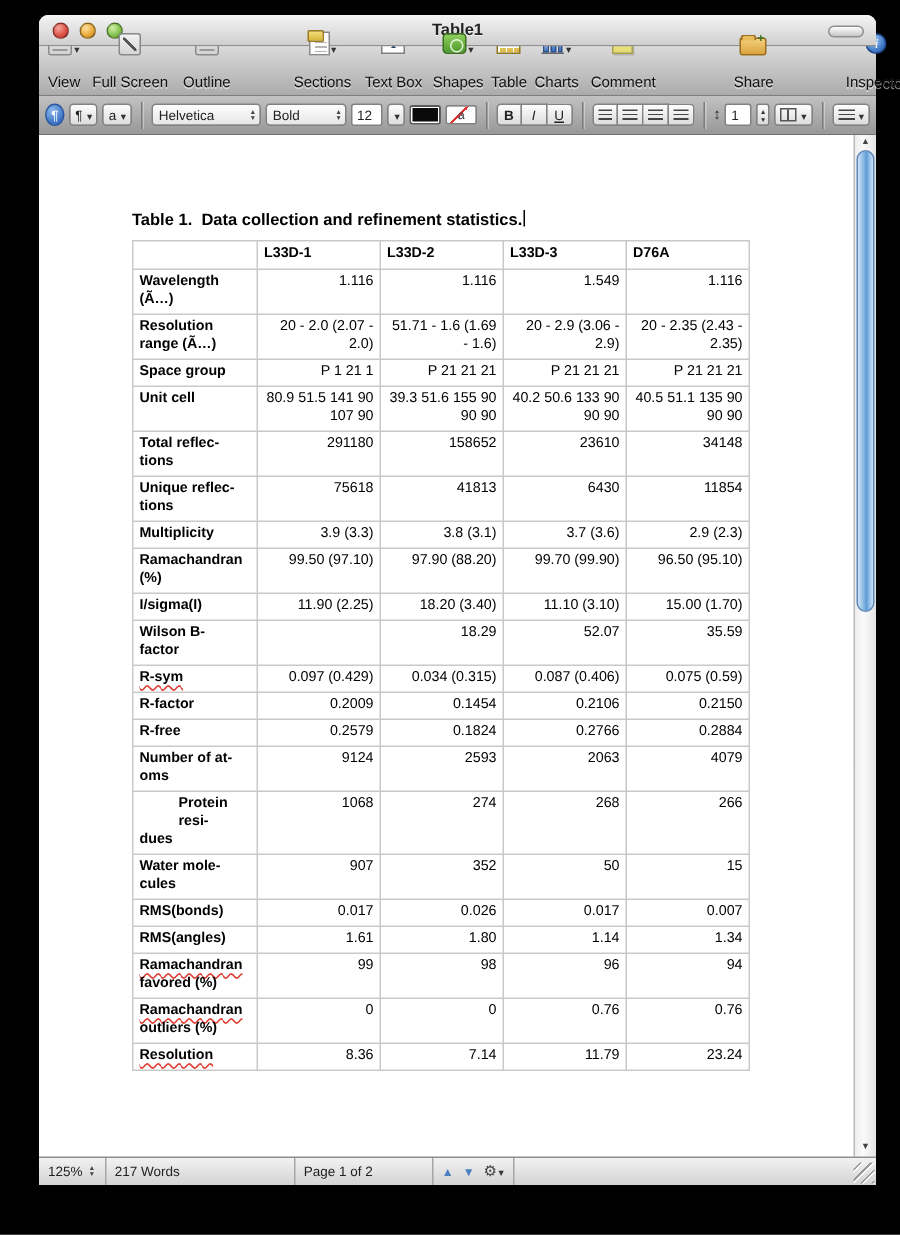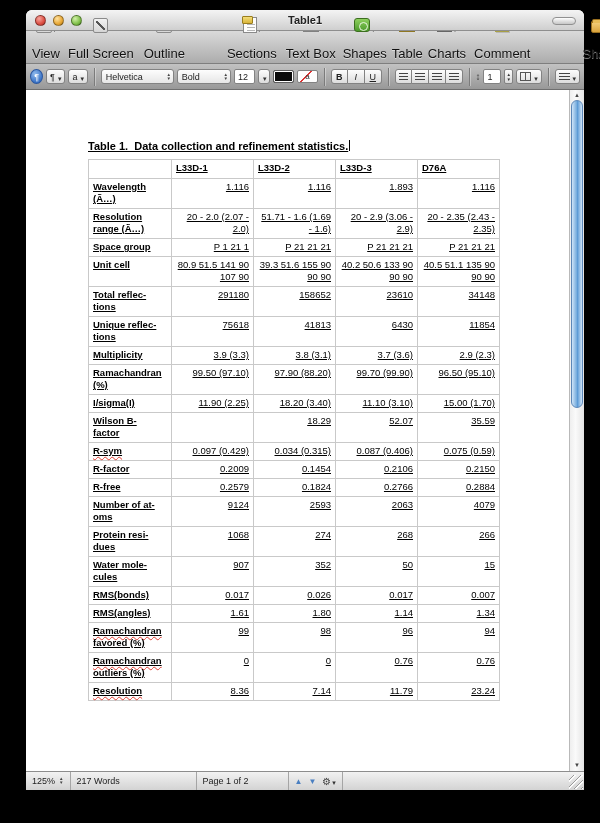--- a/index.html
+++ b/index.html
@@ -13,21 +13,21 @@
   .light { width:11px; height:11px; border-radius:50%; border:1px solid rgba(0,0,0,.35); }
   .light.red { background:radial-gradient(circle at 35% 30%, #f6a59d, #dd4f43 60%, #a33027); }
   .light.yellow { background:radial-gradient(circle at 35% 30%, #ffe2a0, #e8a735 60%, #a8751a); }
   .light.green { background:radial-gradient(circle at 35% 30%, #d2f0a8, #7fc049 60%, #4c7f22); }
   .pill { position:absolute; right:8px; top:7px; width:24px; height:8px; border-radius:4px; background:linear-gradient(#fefefe,#c6c6c6); border:1px solid #909090; }
 
   
   .toolbar { height:33px; background:linear-gradient(#dadada,#acacac); border-bottom:1px solid #7e7e7e; display:flex; align-items:flex-end; padding:0 0 2px 0; }
   .tb-item { display:flex; flex-direction:column; align-items:center; cursor:default; }
   .tb-ico { height:18px; display:flex; align-items:center; justify-content:center; }
-  .tb-label { font-size:13px; color:#111; margin-top:12px; white-space:nowrap; text-shadow:0 1px 0 rgba(255,255,255,.5); }
+  .tb-label { font-size:10px; color:#111; margin-top:12px; white-space:nowrap; text-shadow:0 1px 0 rgba(255,255,255,.5); }
   .caret { font-size:7px; color:#333; margin-left:1px; align-self:flex-end; line-height:8px; }
   .ico-doc { width:16px; height:15px; background:linear-gradient(#fdfdfd,#e2e2e2); border:1px solid #8a8a8a; border-radius:2px;
              background-image:repeating-linear-gradient(#9a9a9a 0 1px, transparent 1px 3px); background-size:10px 9px; background-position:2px 4px; background-repeat:no-repeat; }
   .ico-full { width:15px; height:15px; background:linear-gradient(#f2f2f2,#d5d5d5); border:1px solid #8a8a8a; border-radius:2px; position:relative; }
   .ico-full:before { content:""; position:absolute; left:2px; top:2px; right:2px; bottom:2px; background:linear-gradient(45deg, transparent 42%, #555 42% 58%, transparent 58%); }
   .ico-sections { width:14px; height:16px; background:#fdfdfd; border:1px solid #8a8a8a; position:relative;
              background-image:repeating-linear-gradient(#b5b5b5 0 1px, transparent 1px 3px); background-size:8px 8px; background-position:3px 6px; background-repeat:no-repeat; }
   .ico-sections:before { content:""; position:absolute; left:-2px; top:-2px; width:9px; height:6px; background:linear-gradient(#f3dd7a,#d9b53a); border:1px solid #9a7d1d; border-radius:1px; }
   .ico-textbox { width:16px; height:14px; background:#fdfdfd; border:1px solid #808080; display:flex; align-items:center; justify-content:center; font-family:"Liberation Serif",serif; font-size:10px; color:#1c3f66; font-weight:bold; }
   .ico-shapes { width:16px; height:14px; background:linear-gradient(#8fd05e,#4d9a2c); border:1px solid #3c6e1f; border-radius:3px; position:relative; }
@@ -64,21 +64,21 @@
   .seg .fb-btn { border-radius:0; border-left-width:0; width:17px; justify-content:center; }
   .seg .fb-btn:first-child { border-radius:3px 0 0 3px; border-left-width:1px; }
   .seg .fb-btn:last-child { border-radius:0 3px 3px 0; }
   .align-ico { width:11px; height:8px; background:repeating-linear-gradient(#444 0 1px, transparent 1px 3px); }
   .lines-ico { width:11px; height:8px; background:repeating-linear-gradient(#444 0 1px, transparent 1px 3px); }
   .cols-ico { width:11px; height:9px; border:1px solid #555; background:linear-gradient(90deg, transparent 0 4px, #555 4px 5px, transparent 5px); }
   .fb-field { height:15px; width:24px; background:#fff; border:1px solid #828282; border-radius:2px; font-size:9px; display:flex; align-items:center; padding-left:3px; }
   .stepper { display:flex; flex-direction:column; width:10px; height:15px; border:1px solid #828282; border-radius:2px; background:linear-gradient(#fdfdfd,#d8d8d8); font-size:4.5px; color:#333; align-items:center; justify-content:center; line-height:5px; }
 
   
-  .content { position:relative; height:681px; display:flex; background:#fff;text-decoration:underline; }
+  .content { position:relative; height:681px; display:flex; background:#fff; }
   .doc { flex:1; padding:50px 0 0 62px; overflow:hidden; }
   .doc-title { font-size:11px; font-weight:bold; color:#000; }
   .cursor-caret { display:inline-block; width:1px; height:11px; background:#000; vertical-align:-1px; margin-left:1px; }
 
   table.stats { border-collapse:collapse; table-layout:fixed; width:410px; margin-top:7px; }
   table.stats col.c0 { width:83px; } table.stats col.cv { width:82px; }
   table.stats th, table.stats td { border:1px solid #c9c9c9; font-size:9.5px; line-height:12px; vertical-align:top; padding:2px 4px 3px 4px; color:#000; }
   table.stats th { text-align:left; font-weight:bold; height:19px; }
   td.rowlabel { font-weight:bold; padding-left:3px; }
   td.val { text-align:right; }
@@ -304,21 +304,21 @@
             </tr>
           </thead>
         <tbody>
             <tr>
               <td class="rowlabel">
                 <span style="display: block;">Wavelength</span>
                 <span style="display: block;">(Ã…)</span>
               </td>
               <td class="val">1.116</td>
               <td class="val">1.116</td>
-              <td class="val">1.893</td>
+              <td class="val">1.549</td>
               <td class="val">1.116</td>
             </tr>
             <tr>
               <td class="rowlabel">
                 <span style="display: block;">Resolution</span>
                 <span style="display: block;">range (Ã…)</span>
               </td>
               <td class="val">20 - 2.0 (2.07 - 2.0)</td>
               <td class="val">51.71 - 1.6 (1.69 - 1.6)</td>
               <td class="val">20 - 2.9 (3.06 - 2.9)</td>
@@ -432,21 +432,21 @@
                 <span style="display: block;">Number of at-</span>
                 <span style="display: block;">oms</span>
               </td>
               <td class="val">9124</td>
               <td class="val">2593</td>
               <td class="val">2063</td>
               <td class="val">4079</td>
             </tr>
             <tr>
               <td class="rowlabel">
-                <span style="display: block;">Protein resi-</span>
+                <span style="display: block; margin-left: 26px;">Protein resi-</span>
                 <span style="display: block;">dues</span>
               </td>
               <td class="val">1068</td>
               <td class="val">274</td>
               <td class="val">268</td>
               <td class="val">266</td>
             </tr>
             <tr>
               <td class="rowlabel">
                 <span style="display: block;">Water mole-</span>

